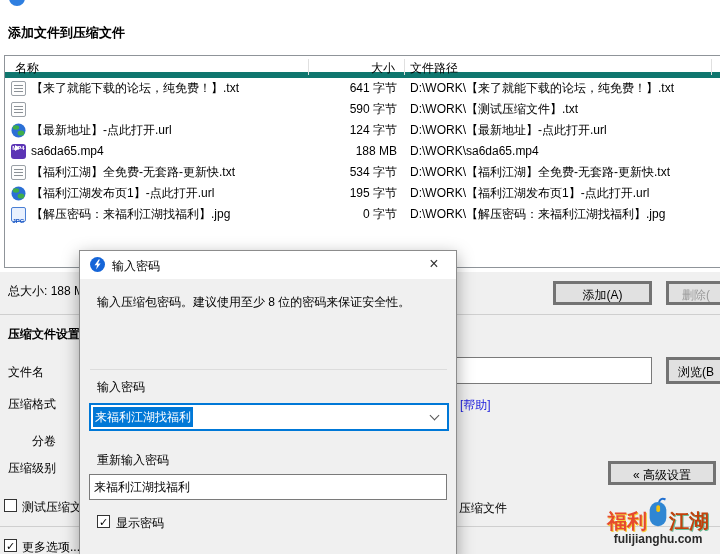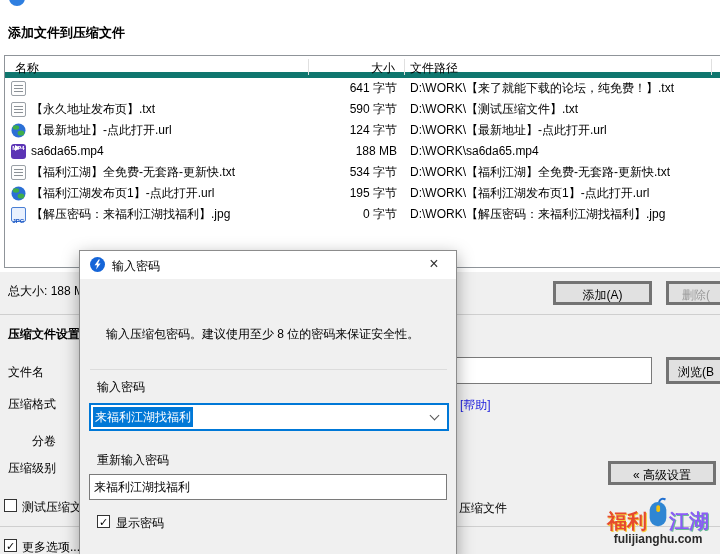--- a/index.html
+++ b/index.html
@@ -65,33 +65,33 @@
   .chk-test-box { left:4px; top:499px; }
   .chk-test-lbl { left:22px; top:499px; }
   .chk-more-box { left:4px; top:539px; }
   .chk-more-lbl { left:22px; top:539px; }
 
   
   .logo { left:596px; top:497px; width:124px; text-align:center; }
   .logo-row1 { display:flex; align-items:flex-end; justify-content:center; height:34px; }
   .logo-cn { font-size:20px; font-weight:bold; line-height:1;margin-top:38px; }
   .logo-fuli { color:#e64a2e; text-shadow:1px 1px 0 rgba(246,197,20,.85); }
-  .logo-jianghu { color:#8b5cf6; text-shadow:1px 1px 0 rgba(61,170,120,.75); }
+  .logo-jianghu { color:#c2410c; text-shadow:1px 1px 0 rgba(61,170,120,.75); }
   .logo-domain { font-size:12px; font-weight:bold; color:#2a2a2a; margin-top:1px; letter-spacing:0; }
   .mouse-svg { margin:0 1px; }
 
   
   .dialog { left:79px; top:250px; width:378px; height:312px; background:#f0f0f0;
             border:1px solid #8c8c8c; box-shadow:0 5px 16px rgba(0,0,0,.35); z-index:10; }
   .dlg-titlebar { position:absolute; left:0; top:0; right:0; height:28px; background:#fff; }
   .dlg-icon { position:absolute; left:10px; top:6px; }
   .dlg-title { position:absolute; left:32px; top:7px; }
   .dlg-close { position:absolute; right:0; top:0; width:44px; height:28px; text-align:center;
                line-height:26px; font-size:16px; color:#333; cursor:default; }
-  .dlg-msg { position:absolute; left:26px; top:43px; width:345px; line-height:16px;margin-top:32px; }
+  .dlg-msg { position:absolute; left:17px; top:43px; width:345px; line-height:16px; }
   .dlg-sep { position:absolute; left:10px; top:118px; width:357px; height:1px; background:#dcdcdc; }
   .dlg-lbl-pass { position:absolute; left:17px; top:128px; }
   .combo { position:absolute; left:9px; top:152px; width:360px; height:28px; background:#fff;
            border:2px solid #0078d7; }
   .combo .sel { position:absolute; left:2px; top:2px; height:20px; line-height:20px;
                 background:#0078d7; color:#fff; padding:0 2px; white-space:nowrap; }
   .combo .chev { position:absolute; right:9px; top:7px; width:7px; height:7px;
                  border-right:1px solid #555; border-bottom:1px solid #555; transform:rotate(45deg); }
   .dlg-lbl-confirm { position:absolute; left:17px; top:201px; }
   .dlg-input2 { position:absolute; left:9px; top:223px; width:358px; height:26px; background:#fff;
@@ -115,30 +115,30 @@
     <span class="col-div" style="left:399px"></span>
     <span class="col-div" style="left:706px"></span>
   </div>
   <div class="rows">
     <div class="file-row">
       <span class="ic ic-txt">
           <i></i>
           <i></i>
           <i></i>
         </span>
+      <span class="name">【来了就能下载的论坛，纯免费！】.txt</span>
       <span class="size">641 字节</span>
       <span class="path">D:\WORK\【来了就能下载的论坛，纯免费！】.txt</span>
     </div>
     <div class="file-row">
       <span class="ic ic-txt">
           <i></i>
           <i></i>
           <i></i>
         </span>
-      <span class="name">【永久地址发布页】.txt</span>
       <span class="size">590 字节</span>
       <span class="path">D:\WORK\【测试压缩文件】.txt</span>
     </div>
     <div class="file-row">
       <span class="ic">
         <svg width="15" height="15" viewBox="0 0 15 15">
             <circle cx="7.5" cy="7.5" r="7" fill="#2b6fd6"></circle>
             <ellipse cx="5" cy="4.5" rx="3.2" ry="2.2" fill="#3fae49"></ellipse>
             <ellipse cx="10" cy="10" rx="3.4" ry="2.6" fill="#3fae49"></ellipse>
           </svg>

